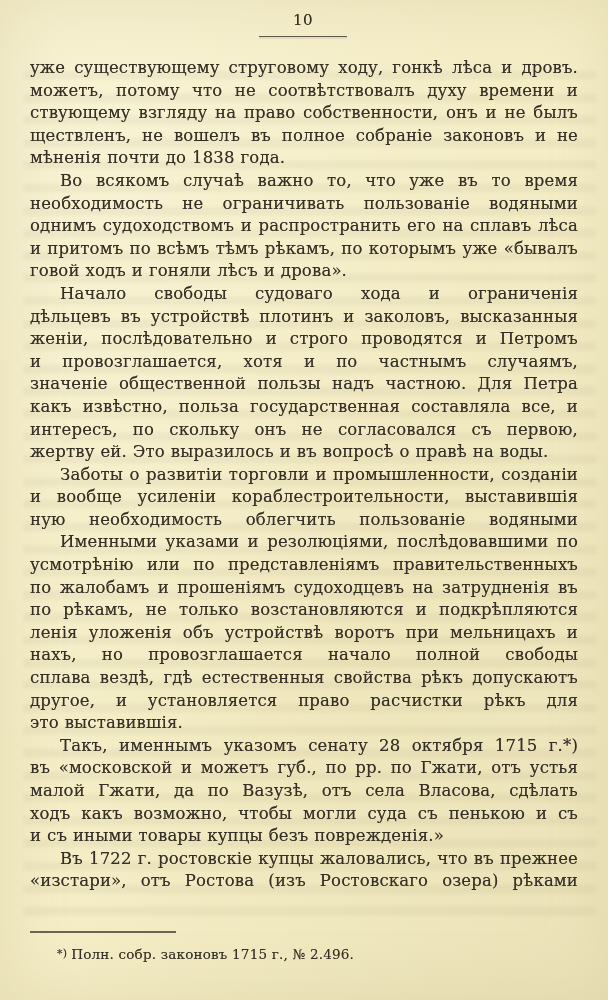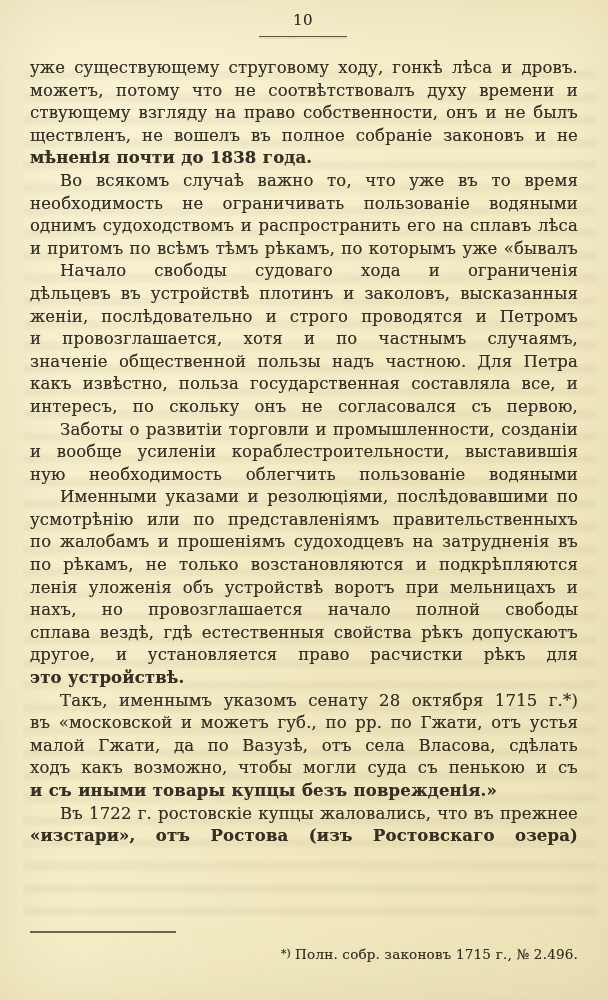--- a/index.html
+++ b/index.html
@@ -68,41 +68,40 @@
     line-height: 22.6px;
     height: 22.6px;
     overflow: hidden;
     text-align: justify;
     text-align-last: justify;
     text-justify: inter-word;
     word-spacing: 0.5px;
     letter-spacing: 0.15px;
     text-shadow: 0 0 0.6px rgba(54,47,38,0.55);
   }
-  .text-line.para-last { text-align-last: left; font-weight: bold; }
+  .text-line.para-last { text-align-last: left; }
   .text-line.para-first-indent { text-indent: 30px; }
   .footnote-rule {
     position: absolute;
     left: 30px;
     top: 931px;
     width: 146px;
     height: 1.5px;
     background: rgba(55,47,37,0.72);
   }
   .footnote {
     position: absolute;
     left: 30px;
     top: 944px;
     width: 548px;
     font-size: 13.5px;
     line-height: 19px;
     letter-spacing: 0.2px;
     text-indent: 27px;
     text-shadow: 0 0 0.5px rgba(54,47,38,0.5);
-    text-align: right;
   }
   .footnote-marker {
     font-size: 11px;
     vertical-align: 2px;
     margin-right: 4px;
   }
 </style>
 </head>
 <body>
 
@@ -117,39 +116,41 @@
   <div class="text-block">
       <div class="text-line">уже существующему струговому ходу, гонкѣ лѣса и дровъ. Быть</div>
       <div class="text-line">можетъ, потому что не соотвѣтствовалъ духу времени и господ-</div>
       <div class="text-line">ствующему взгляду на право собственности, онъ и не былъ осу-</div>
       <div class="text-line">ществленъ, не вошелъ въ полное собраніе законовъ и не имѣлъ при-</div>
       <div class="text-line para-last">мѣненія почти до 1838 года.</div>
       <div class="text-line para-first-indent">Во всякомъ случаѣ важно то, что уже въ то время сознавалась</div>
       <div class="text-line">необходимость не ограничивать пользованіе водяными сообщеніями</div>
       <div class="text-line">однимъ судоходствомъ и распространить его на сплавъ лѣса и дровъ</div>
       <div class="text-line">и притомъ по всѣмъ тѣмъ рѣкамъ, по которымъ уже «бывалъ стру-</div>
+      <div class="text-line para-last">говой ходъ и гоняли лѣсъ и дрова».</div>
       <div class="text-line para-first-indent">Начало свободы судоваго хода и ограниченія прибрежныхъ вла-</div>
       <div class="text-line">дѣльцевъ въ устройствѣ плотинъ и заколовъ, высказанныя въ уло-</div>
       <div class="text-line">женіи, послѣдовательно и строго проводятся и Петромъ Великимъ,</div>
       <div class="text-line">и провозглашается, хотя и по частнымъ случаямъ, преобладающее</div>
       <div class="text-line">значеніе общественной пользы надъ частною. Для Петра Великаго,</div>
       <div class="text-line">какъ извѣстно, польза государственная составляла все, и частный</div>
       <div class="text-line">интересъ, по скольку онъ не согласовался съ первою, приносился въ</div>
+      <div class="text-line para-last">жертву ей. Это выразилось и въ вопросѣ о правѣ на воды.</div>
       <div class="text-line para-first-indent">Заботы о развитіи торговли и промышленности, созданіи флота</div>
       <div class="text-line">и вообще усиленіи кораблестроительности, выставившія настоятель-</div>
       <div class="text-line">ную необходимость облегчить пользованіе водяными сообщеніями,</div>
       <div class="text-line para-first-indent">Именными указами и резолюціями, послѣдовавшими по личному</div>
       <div class="text-line">усмотрѣнію или по представленіямъ правительственныхъ лицъ и</div>
       <div class="text-line">по жалобамъ и прошеніямъ судоходцевъ на затрудненія въ ходѣ</div>
       <div class="text-line">по рѣкамъ, не только возстановляются и подкрѣпляются постанов-</div>
       <div class="text-line">ленія уложенія объ устройствѣ воротъ при мельницахъ и плоти-</div>
       <div class="text-line">нахъ, но провозглашается начало полной свободы судоходства и</div>
       <div class="text-line">сплава вездѣ, гдѣ естественныя свойства рѣкъ допускаютъ то или</div>
       <div class="text-line">другое, и установляется право расчистки рѣкъ для судоходства, гдѣ</div>
-      <div class="text-line para-last">это устройствѣ.</div>
+      <div class="text-line para-last">это выставившія.</div>
       <div class="text-line para-first-indent">Такъ, именнымъ указомъ сенату 28 октября 1715 г.*) повелѣно</div>
       <div class="text-line">въ «московской и можетъ губ., по рр. по Гжати, отъ устья</div>
       <div class="text-line">малой Гжати, да по Вазузѣ, отъ села Власова, сдѣлать судовой</div>
       <div class="text-line">ходъ какъ возможно, чтобы могли суда съ пенькою и съ хлѣбомъ</div>
       <div class="text-line para-last">и съ иными товары купцы безъ поврежденія.»</div>
       <div class="text-line para-first-indent">Въ 1722 г. ростовскіе купцы жаловались, что въ прежнее время,</div>
       <div class="text-line para-last">«изстари», отъ Ростова (изъ Ростовскаго озера) рѣками Вексою и</div>
     </div>
 
   <div class="footnote-rule"></div>

